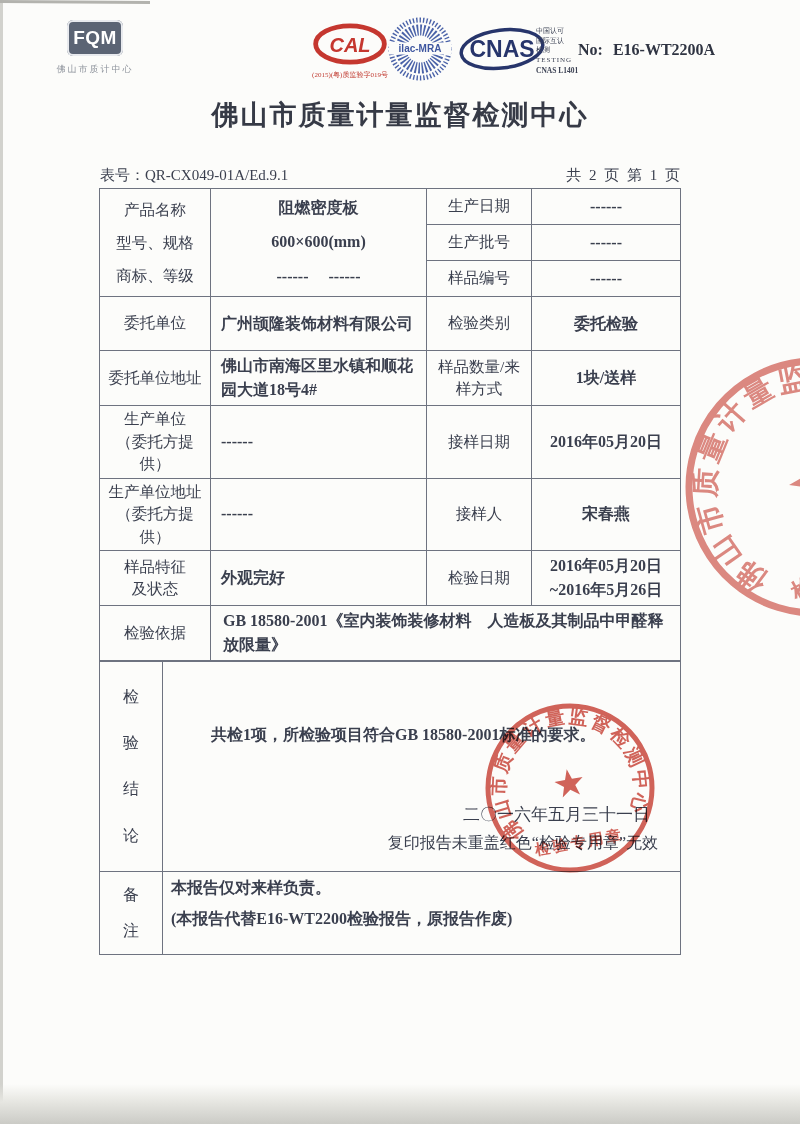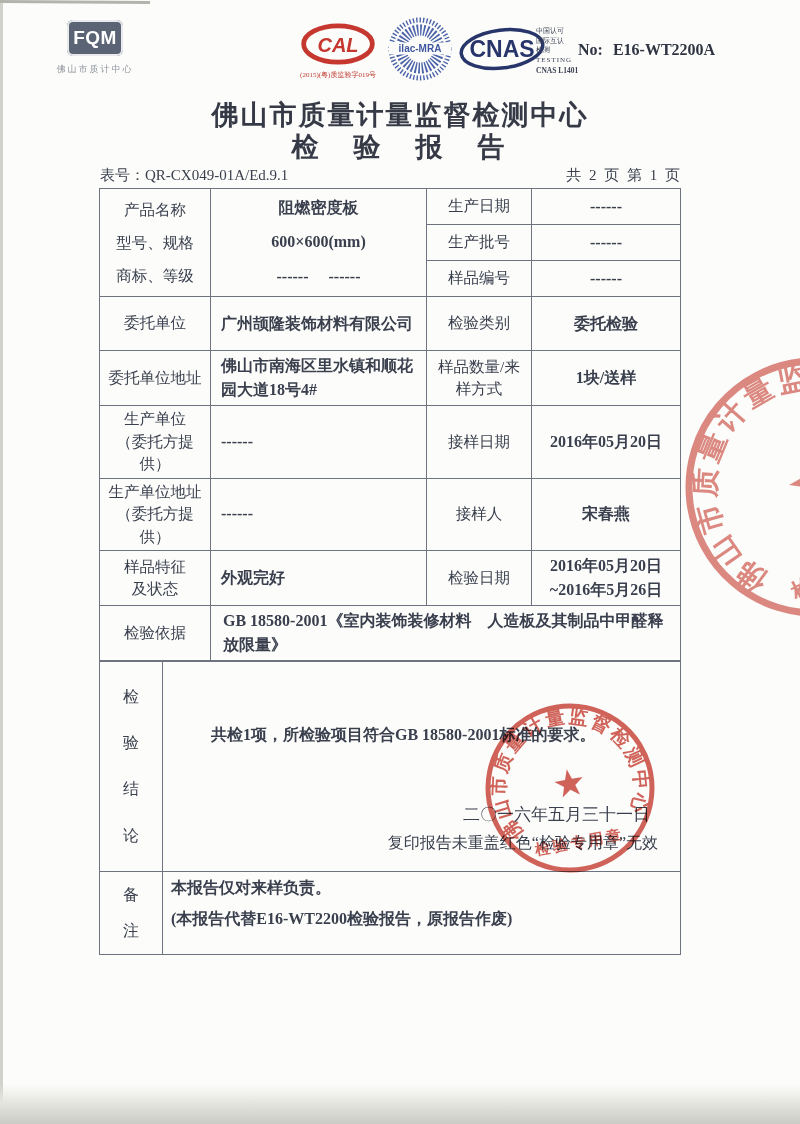--- a/index.html
+++ b/index.html
@@ -85,21 +85,21 @@
   <div class="hdr">
 
     <div class="fqm-block">
       <div class="fqm-badge">
         <span>FQM</span>
       </div>
       <div class="fqm-cap">佛山市质计中心</div>
     </div>
 
 
-    <div class="logo-block" style="left:296px; top:23px; width:84px;">
+    <div class="logo-block" style="left:308px; top:23px; width:84px;">
       <svg width="78" height="42" viewBox="0 0 80 44">
         <ellipse cx="40" cy="22" rx="36" ry="19" fill="none" stroke="#c5372f" stroke-width="5"></ellipse>
         <text x="40" y="30" text-anchor="middle" font-family="Liberation Sans,sans-serif" font-size="21" font-weight="bold" fill="#c5372f" font-style="italic">CAL</text>
       </svg>
       <div class="cert-red tiny">(2015)(粤)质监验字019号</div>
     </div>
 
     <svg style="position:absolute; left:386px; top:15px;" width="68" height="68" viewBox="0 0 68 68">
       <circle cx="34" cy="34" r="29" fill="none" stroke="#4a62a8" stroke-width="5" stroke-dasharray="1.4 2"></circle>
       <circle cx="34" cy="34" r="19" fill="none" stroke="#4a62a8" stroke-width="11" stroke-dasharray="1.6 1.7"></circle>
@@ -119,21 +119,20 @@
       <div style="letter-spacing:1px;">TESTING</div>
       <div class="cnas-l">CNAS L1401</div>
     </div>
 
     <div class="report-no">
       <span>No:</span><span class="num">E16-WT2200A</span>
     </div>
   </div>
 
   <div class="title">佛山市质量计量监督检测中心</div>
-  <div class="subtitle">检　验　报　告</div>
   <div class="meta-form">表号：QR-CX049-01A/Ed.9.1</div>
   <div class="meta-pages">共 2 页  第 1 页</div>
 
   <div class="tblwrap">
     <table>
       <colgroup>
           <col style="width:111px">
           <col style="width:216px">
           <col style="width:105px">
           <col style="width:149px">

